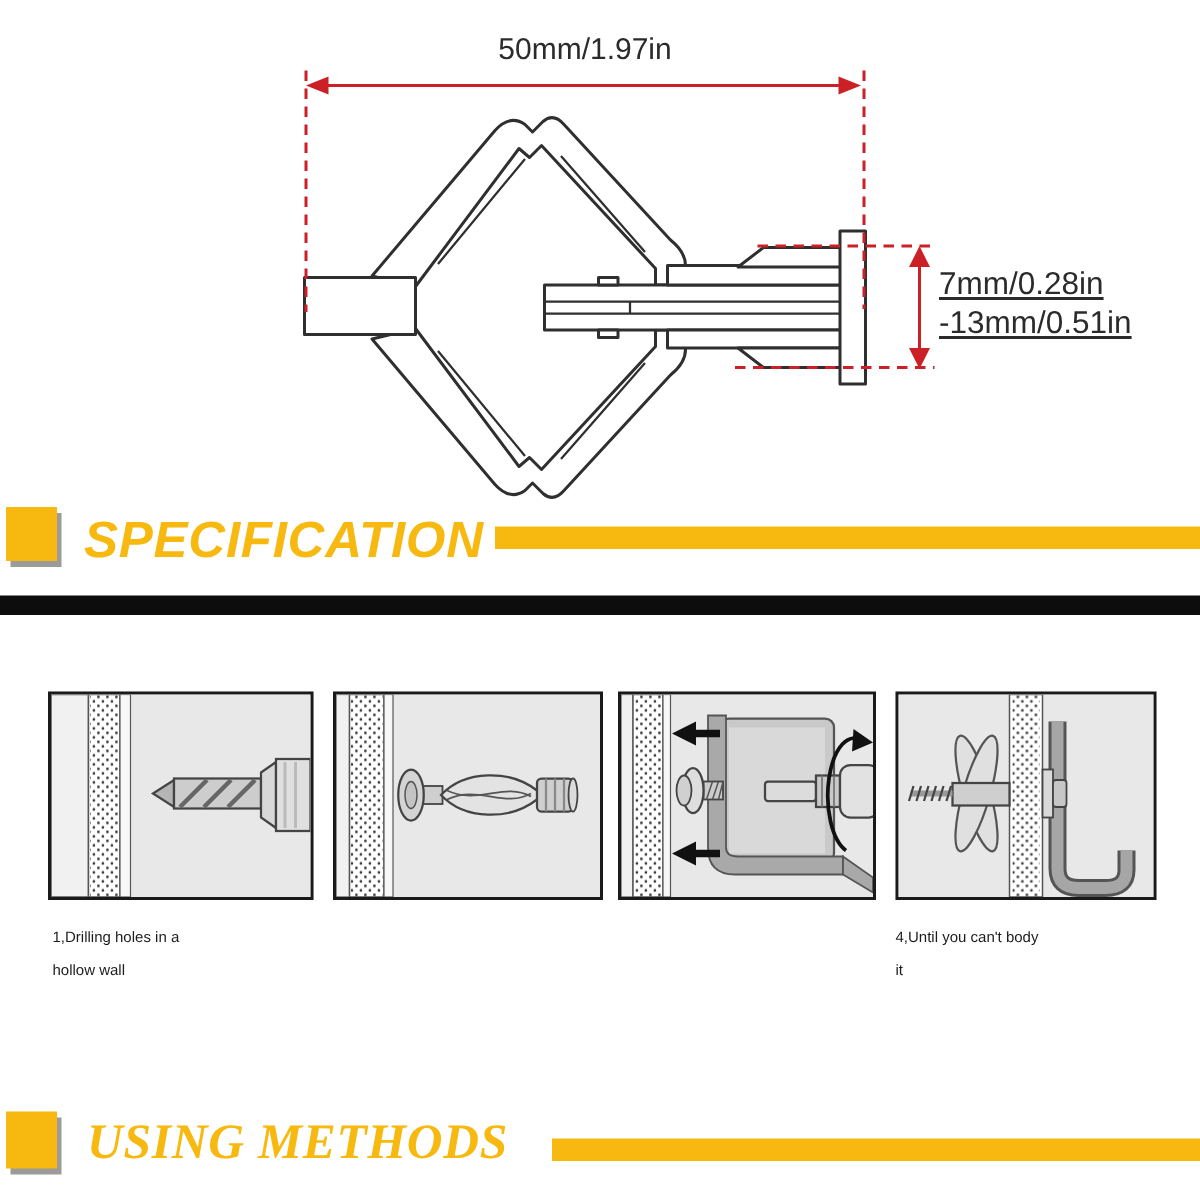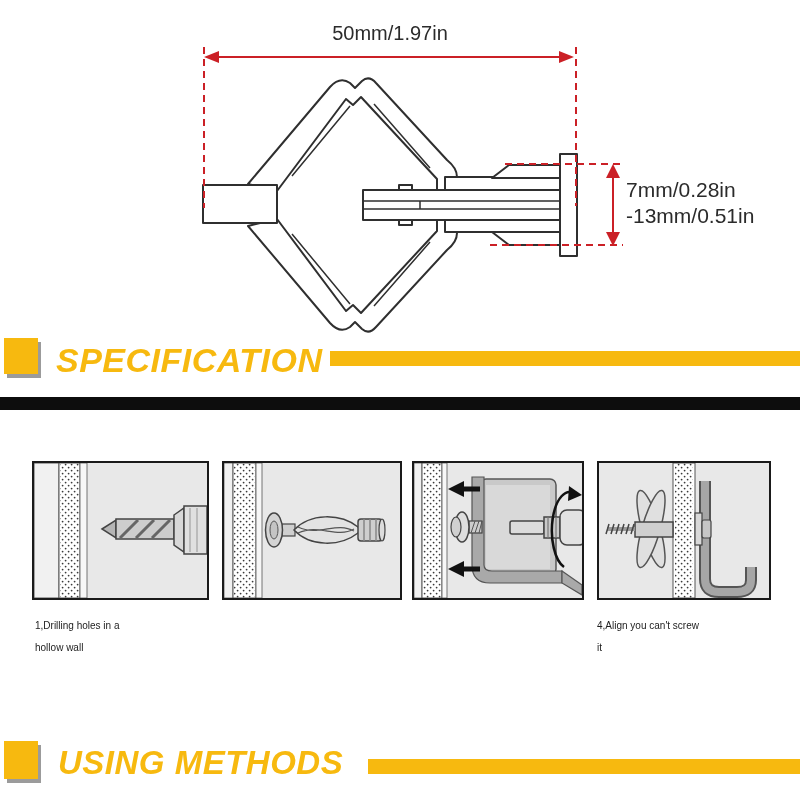--- a/index.html
+++ b/index.html
@@ -4,31 +4,31 @@
 <style>
   html,body{margin:0;padding:0;background:#ffffff;}
   .canvas{
     position:relative;width:800px;height:800px;background:#ffffff;overflow:hidden;
     font-family:"Liberation Sans",sans-serif;color:#1c1c1c;
   }
   
   .diagram-svg{position:absolute;left:0;top:0;}
   .dim-label{position:absolute;color:#2b2b2b;}
   .dim-width{left:240px;top:22px;width:300px;text-align:center;font-size:20px;}
-  .dim-height{left:626px;top:177px;font-size:21px;line-height:26px;white-space:pre-line;text-align:left;}
+  .dim-height{left:626px;top:177px;font-size:21px;line-height:26px;white-space:pre-line;text-align:left;text-decoration:underline;}
   
   .banner{position:absolute;left:0;width:800px;height:46px;}
   .banner-square{position:absolute;background:#F7B90F;box-shadow:3px 4px 0 #9b9b9b;}
   .banner-title{position:absolute;font-style:italic;font-weight:700;color:#F7B90F;letter-spacing:.5px;white-space:nowrap;}
   .banner-rule{position:absolute;background:#F7B90F;height:15px;right:0;}
   .banner-spec{top:334px;}
   .banner-spec .banner-square{left:4px;top:4px;width:34px;height:36px;}
   .banner-spec .banner-title{left:56px;top:7px;font-size:34px;}
   .banner-spec .banner-rule{left:330px;top:17px;}
-  .banner-use{top:737px;}
+  .banner-use{top:737px;font-family:Liberation Serif, serif;}
   .banner-use .banner-square{left:4px;top:4px;width:34px;height:38px;}
   .banner-use .banner-title{left:58px;top:7px;font-size:33px;}
   .banner-use .banner-rule{left:368px;top:22px;}
   .black-bar{position:absolute;left:0;top:397px;width:800px;height:13px;background:#0d0d0d;}
   
   .step-panel{position:absolute;top:461px;height:135px;border:2px solid #1a1a1a;background:#e8e8e8;}
   .step-panel svg{display:block;}
   .p1{left:32px;width:173px;}
   .p2{left:222px;width:176px;}
   .p3{left:412px;width:168px;}
@@ -219,21 +219,21 @@
         <line x1="8" y1="66" x2="36" y2="66" stroke="#999" stroke-width="4"></line>
         <path d="M10 61 L7 71 M15 61 L12 71 M20 61 L17 71 M25 61 L22 71 M30 61 L27 71 M35 61 L32 71" stroke="#444" stroke-width="1.5" fill="none"></path>
         <rect x="96" y="50" width="7" height="32" fill="#d9d9d9" stroke="#444" stroke-width="1.2"></rect>
         <rect x="103" y="57" width="9" height="18" rx="2" fill="#c6c6c6" stroke="#444" stroke-width="1.2"></rect>
       </g>
     </svg>
   </div>
 
   <div class="step-caption c1">1,Drilling holes in a
 hollow wall</div>
-  <div class="step-caption c4">4,Align you can't screw
+  <div class="step-caption c4">4,Until you can't body
 it</div>
 
   <div class="banner banner-use">
     <div class="banner-square"></div>
     <div class="banner-title">USING METHODS</div>
     <div class="banner-rule"></div>
   </div>
 
 </div>
 

